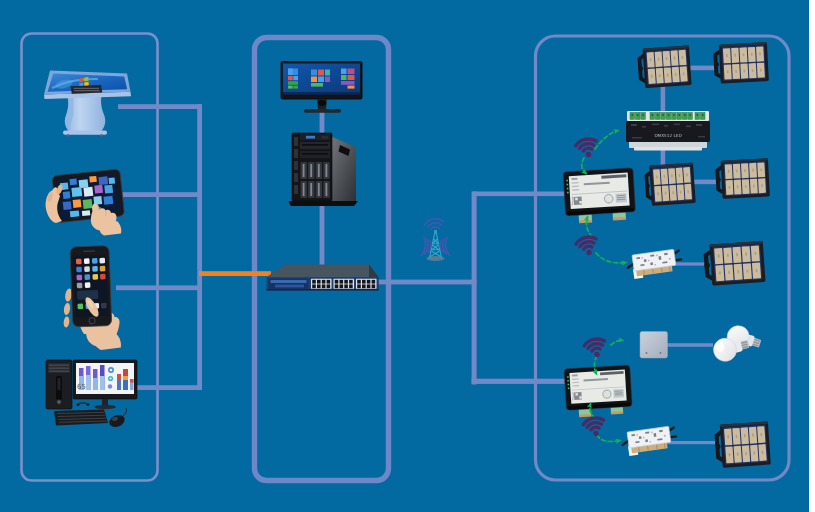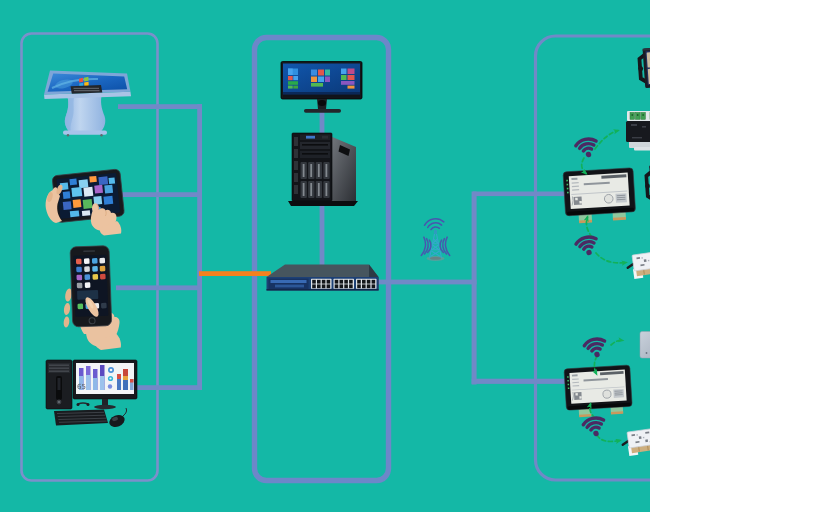--- a/index.html
+++ b/index.html
@@ -1,16 +1,16 @@
 <!DOCTYPE html>
 <html><head>
 <meta charset="utf-8">
 <style>
   html,body{margin:0;padding:0;background:#ffffff;}
-  #canvas{position:relative;width:650px;height:512px;background:#14b8a6;overflow:hidden;
+  #canvas{position:relative;width:809px;height:512px;background:#0369a1;overflow:hidden;
           font-family:"DejaVu Sans",sans-serif;}
   svg text{font-family:"DejaVu Sans",sans-serif;}
 </style>
 </head>
 <body>
 
 <div id="canvas">
 <svg width="815" height="512" viewBox="0 0 815 512">
   <defs>
     <linearGradient id="kioskScreen" x1="0" y1="0" x2="1" y2="1">

